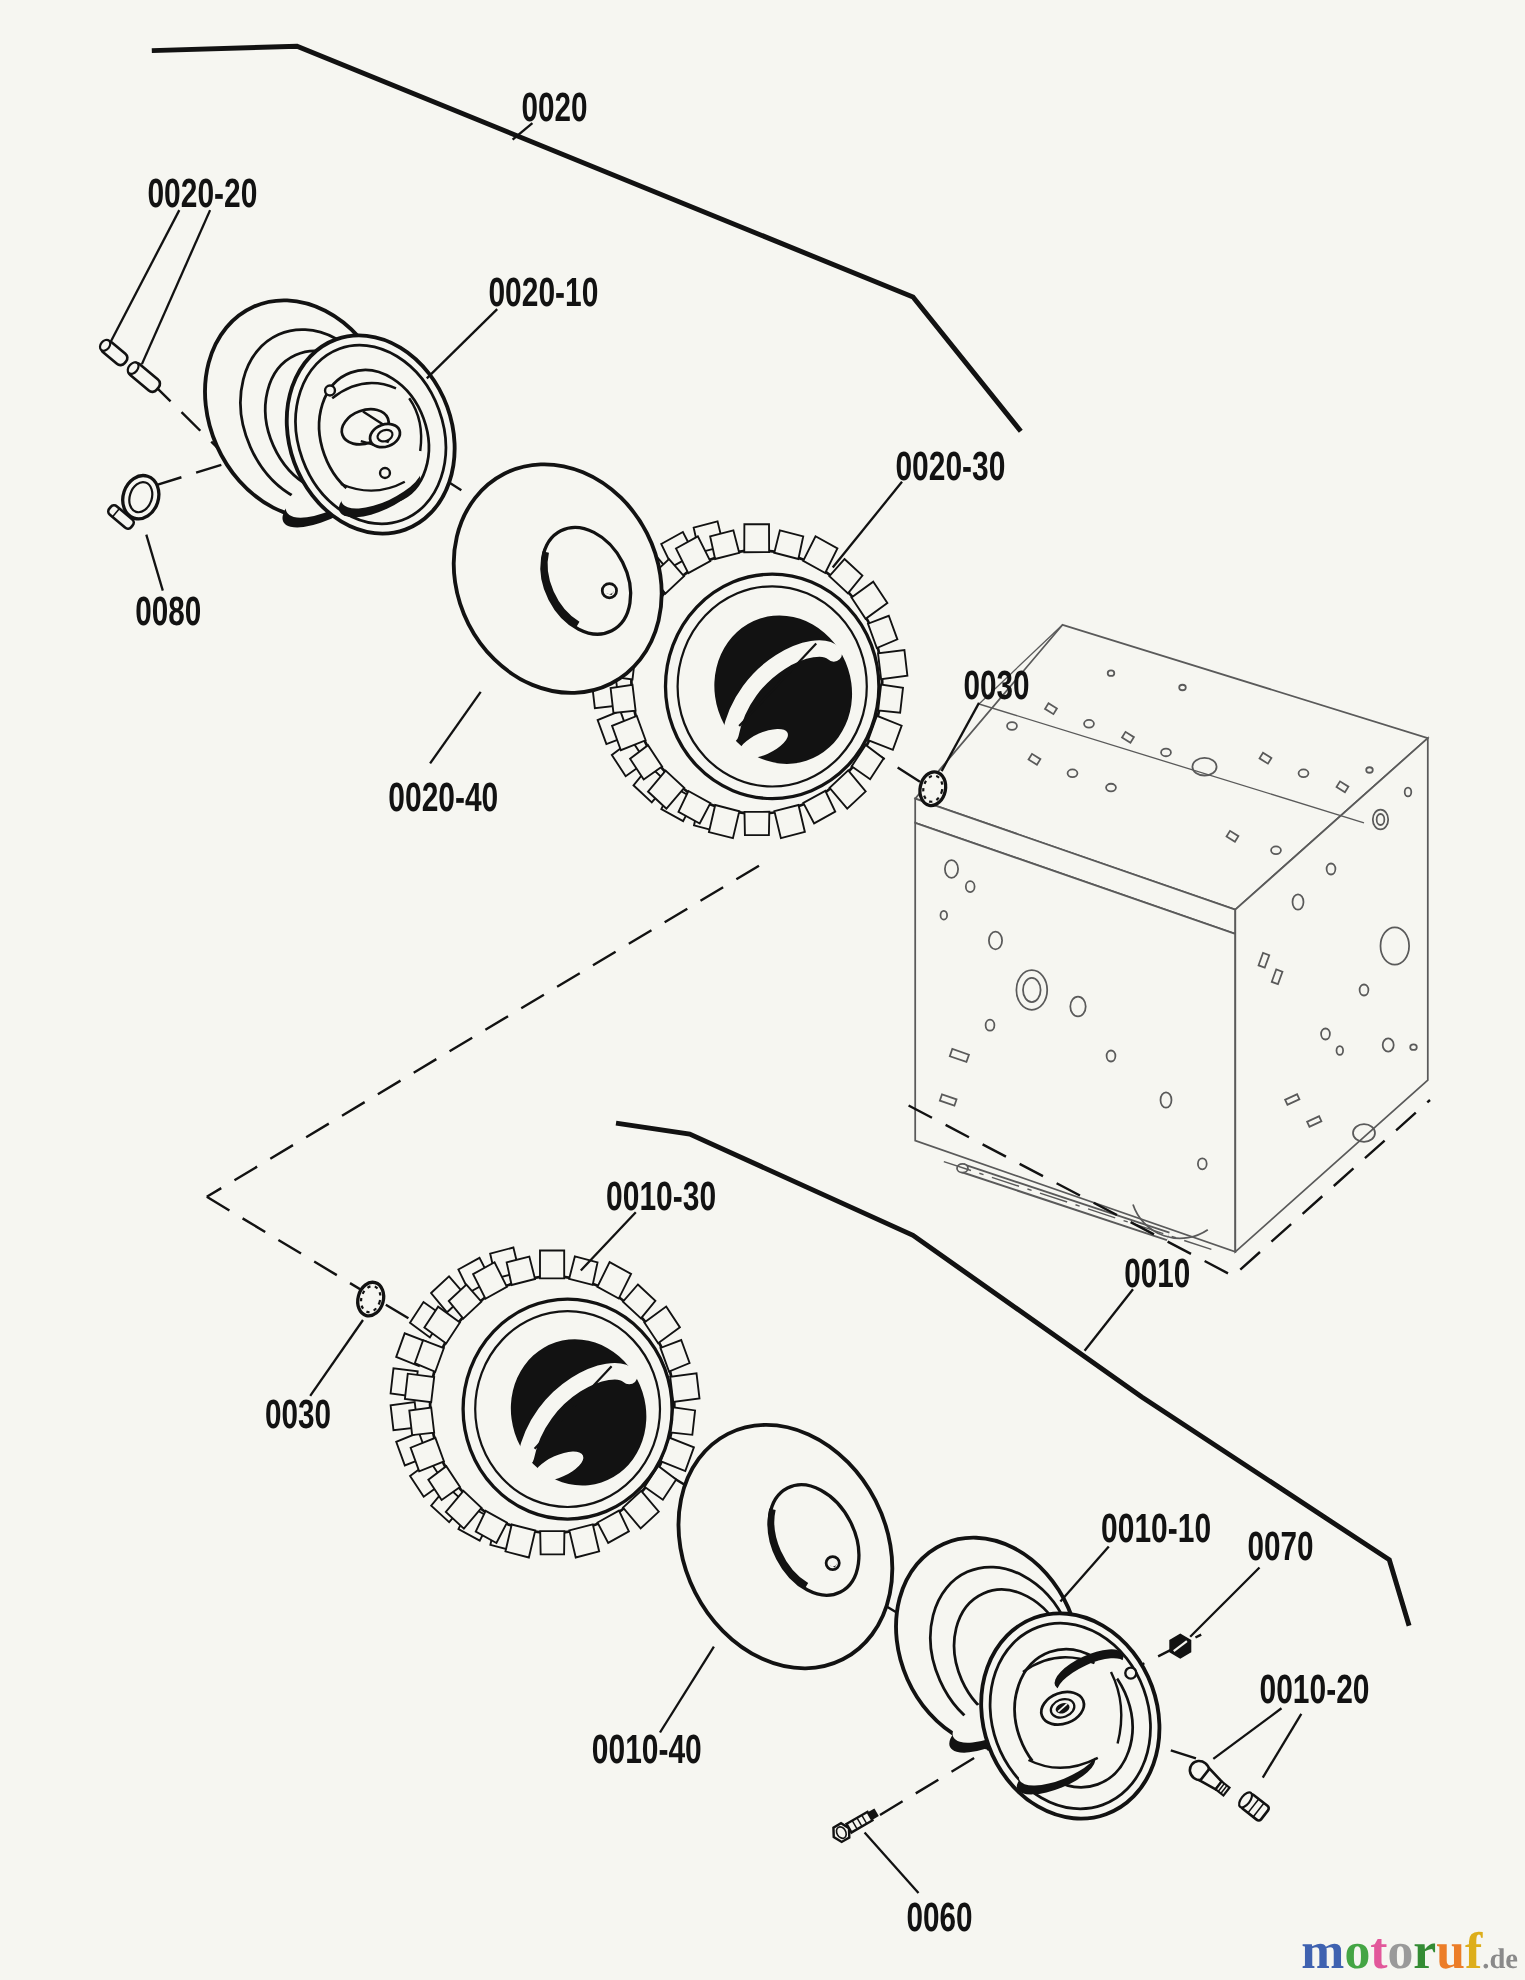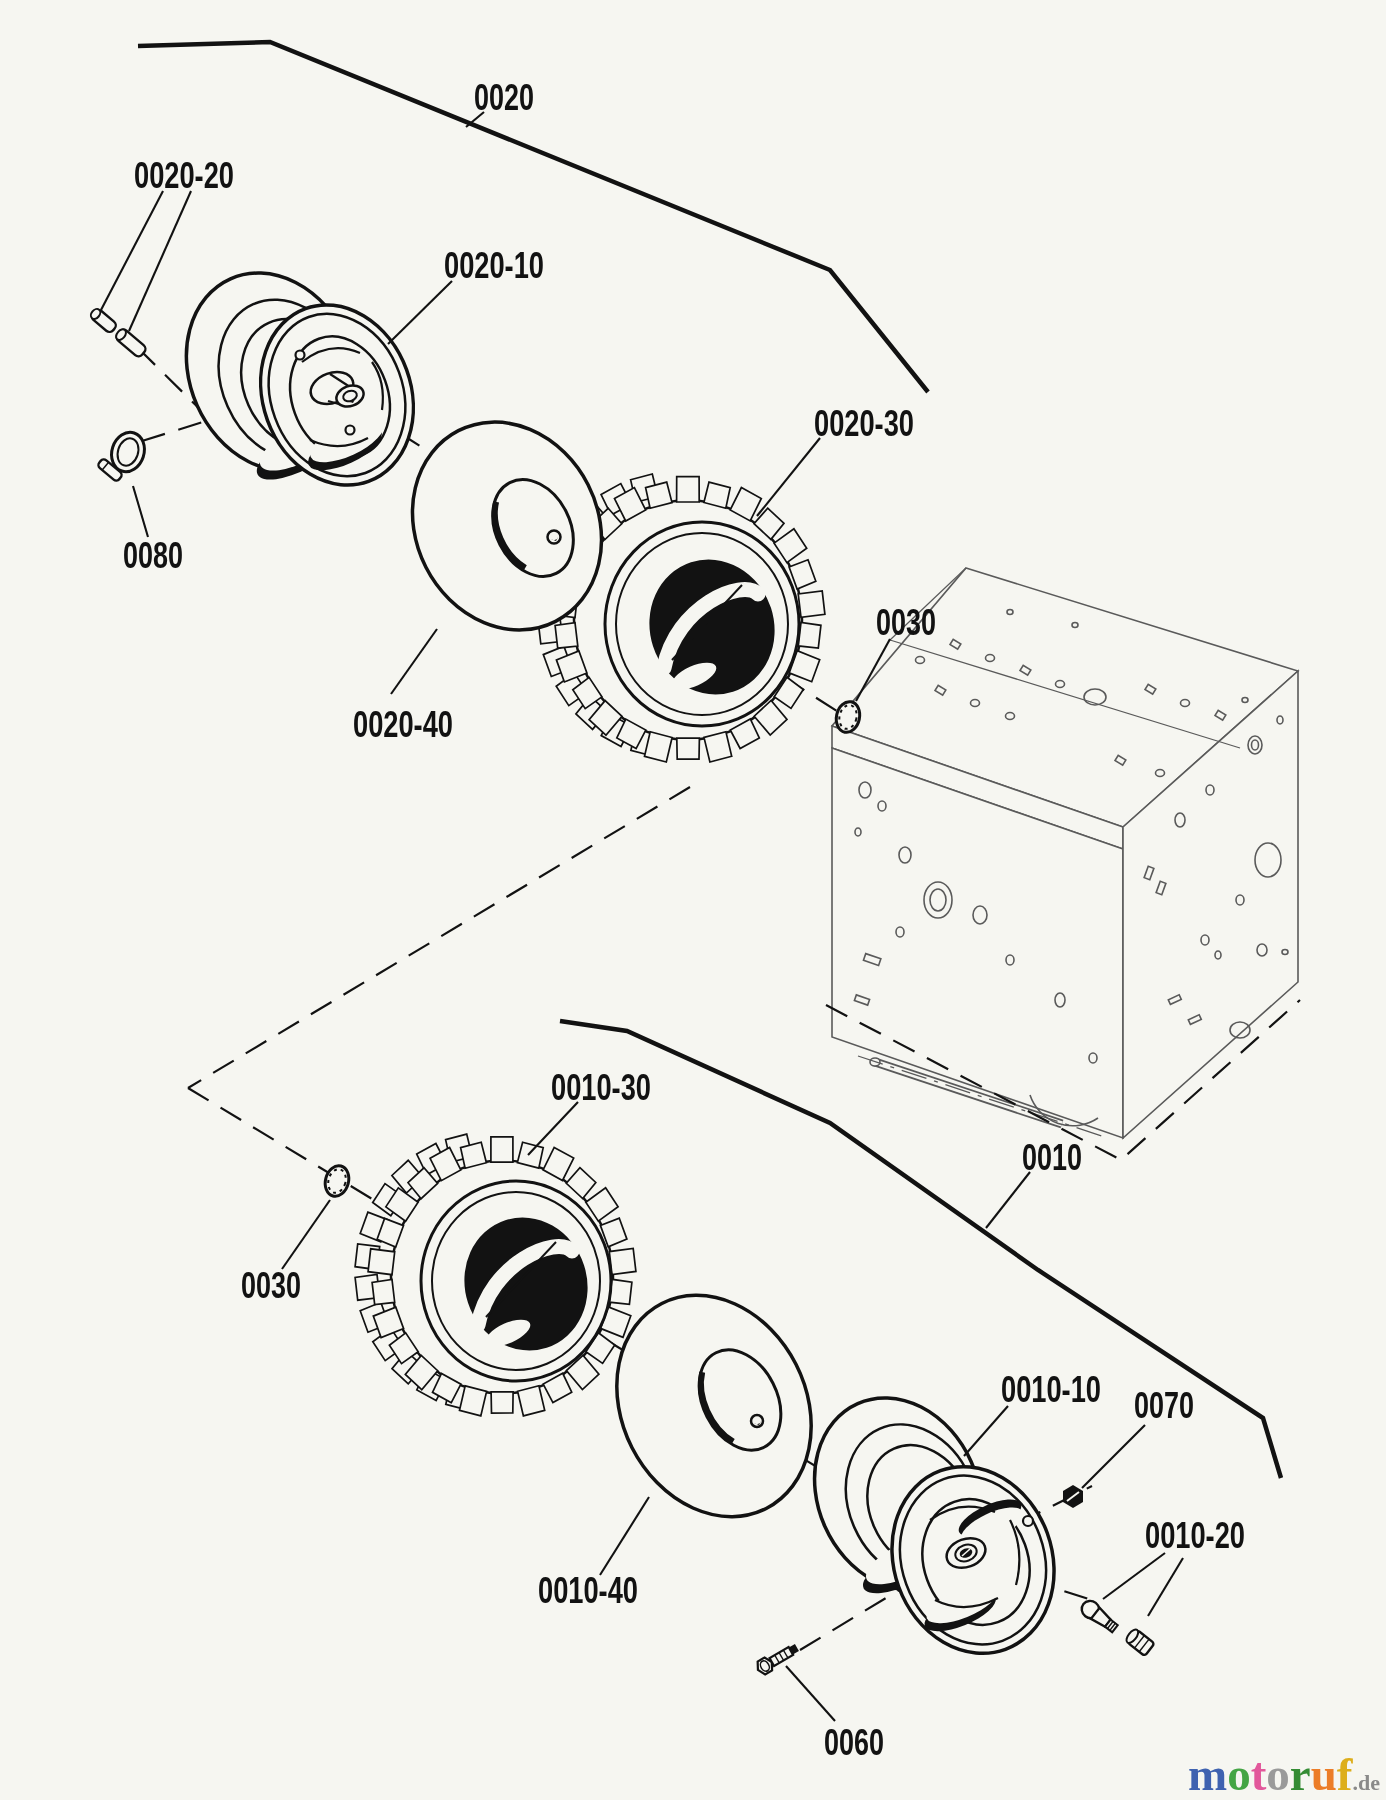--- a/index.html
+++ b/index.html
@@ -10,21 +10,21 @@
   .s  {fill:none;stroke:var(--ink);}
   .sf {fill:var(--bg);stroke:var(--ink);}
   .fi {fill:var(--ink);stroke:none;}
   .bgl{fill:none;stroke:var(--bg);}
   .bgf{fill:var(--bg);stroke:none;}
   .ch {fill:none;stroke:var(--chassis);}
   .chf{fill:var(--bg);stroke:var(--chassis);}
   .lbl{font-family:"Liberation Sans",sans-serif;font-weight:700;font-size:37px;fill:var(--ink);}
   .logo{position:absolute;right:6px;bottom:2px;white-space:nowrap;
         font-family:"Liberation Serif",serif;font-weight:700;font-size:47px;line-height:1;}
-  .logo .suffix{font-size:22px;font-weight:700;}
+  .logo .suffix{font-size:26px;font-weight:700;}
 </style>
 </head>
 <body>
 
 <div class="canvas">
 <svg width="1386" height="1800" viewBox="0 0 1386 1800">
 
   <g>
     <polyline class="s" stroke-width="4.5" points="138,46 270,42 830,270 928,392"></polyline>
   </g>

